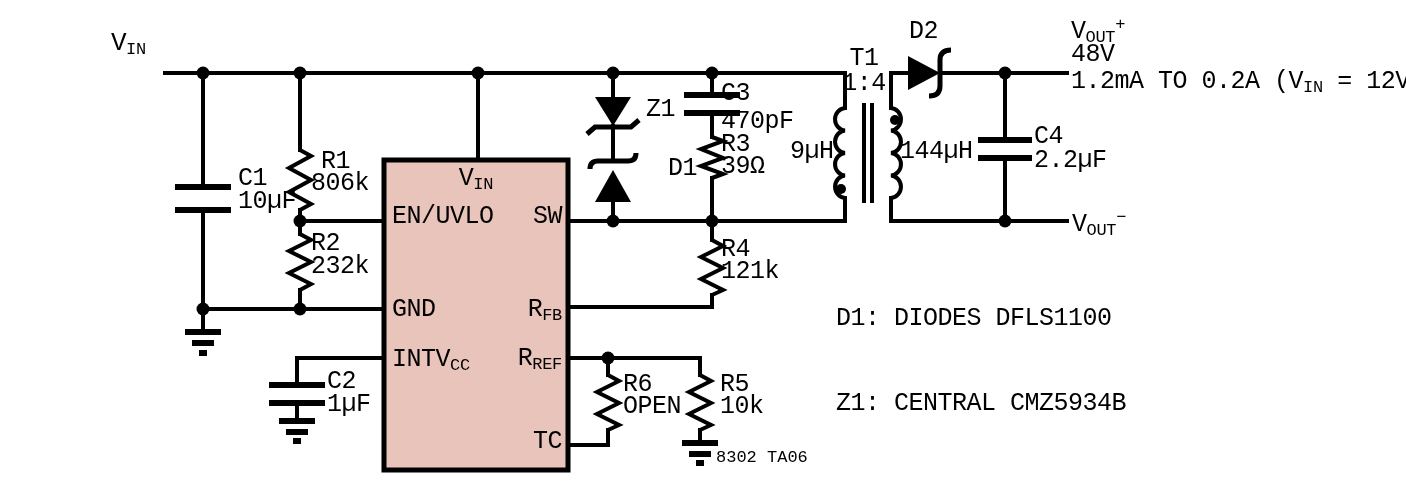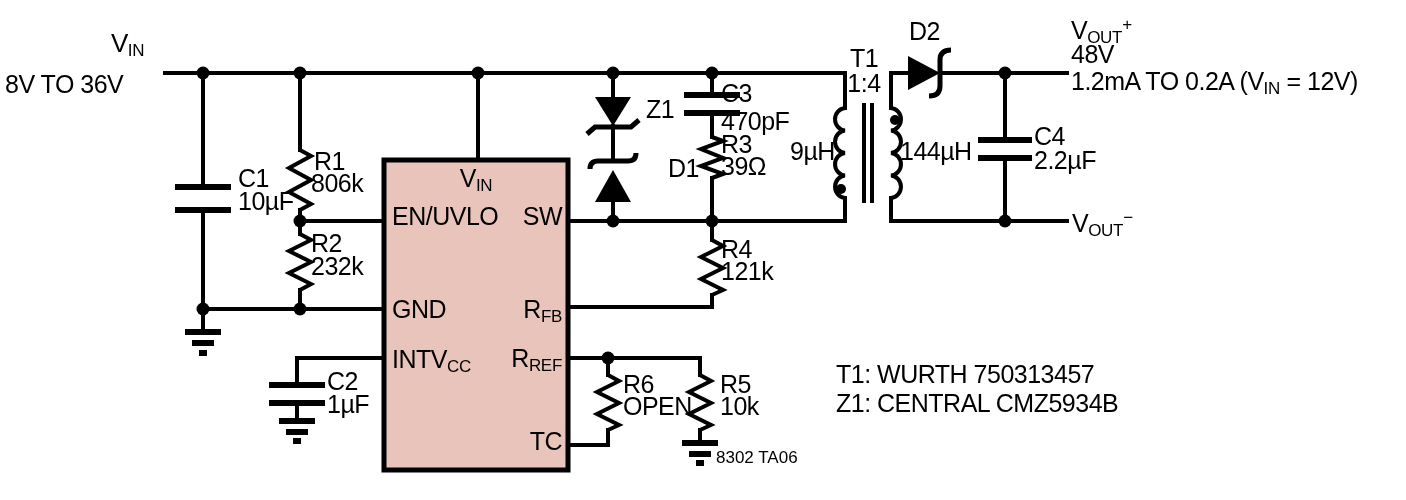--- a/index.html
+++ b/index.html
@@ -1,18 +1,18 @@
 <!DOCTYPE html>
 <html><head>
 <meta charset="utf-8">
 <style>
   html,body{margin:0;padding:0;background:#fff;}
   #schematic{
     position:relative;width:1406px;height:482px;background:#ffffff;
-    font-family:Liberation Sans, sans-serif;color:#000;overflow:hidden;
+    font-family:Liberation Mono, monospace;color:#000;overflow:hidden;
   }
   #circuit-svg{position:absolute;left:0;top:0;}
   .lbl{
     position:absolute;font-size:25px;line-height:1;letter-spacing:-0.5px;
     white-space:nowrap;color:#000;
   }
   .sub{font-size:17px;vertical-align:-4px;letter-spacing:-0.3px;}
   .sup{font-size:17px;vertical-align:9px;letter-spacing:-0.3px;}
   .small{font-size:17px;letter-spacing:0;text-align:right;}
   .center-box{width:184px;text-align:center;}
@@ -97,25 +97,24 @@
         <circle cx="712" cy="221" r="6.5"></circle>
       <circle cx="203" cy="309" r="6.5"></circle>
         <circle cx="300" cy="309" r="6.5"></circle>
       <circle cx="608" cy="358" r="6.5"></circle>
         <circle cx="1005" cy="73" r="6.5"></circle>
       <circle cx="1005" cy="221" r="6.5"></circle>
     </g>
   </svg>
 
   <div class="lbl" style="left:111px;top:30px;font-size:26px"><span>V</span><span class="sub">IN</span></div>
-  <div class="lbl" style="left:5px;top:72px">8V TO 36V</div>
 
   <div class="lbl" style="left:238px;top:166px">C1</div>
   <div class="lbl" style="left:238px;top:189px">10µF</div>
-  <div class="lbl" style="left:314px;top:149px">R1</div>
+  <div class="lbl" style="left:321px;top:149px">R1</div>
   <div class="lbl" style="left:311px;top:171px">806k</div>
   <div class="lbl" style="left:311px;top:231px">R2</div>
   <div class="lbl" style="left:311px;top:254px">232k</div>
   <div class="lbl" style="left:327px;top:369px">C2</div>
   <div class="lbl" style="left:327px;top:392px">1µF</div>
 
   <div class="lbl center-box" style="left:384px;top:166px"><span>V</span><span class="sub">IN</span></div>
   <div class="lbl" style="left:392px;top:204px">EN/UVLO</div>
   <div class="lbl" style="right:844px;top:204px">SW</div>
   <div class="lbl" style="left:392px;top:297px">GND</div>
@@ -145,16 +144,16 @@
   <div class="lbl" style="left:909px;top:19px">D2</div>
 
   <div class="lbl" style="left:1034px;top:124px">C4</div>
   <div class="lbl" style="left:1034px;top:148px">2.2µF</div>
 
   <div class="lbl" style="left:1071px;top:16px"><span>V</span><span class="sub">OUT</span><span class="sup">+</span></div>
   <div class="lbl" style="left:1071px;top:42px">48V</div>
   <div class="lbl" style="left:1071px;top:69px"><span>1.2mA TO 0.2A (V</span><span class="sub">IN</span><span> = 12V)</span></div>
   <div class="lbl" style="left:1072px;top:209px"><span>V</span><span class="sub">OUT</span><span class="sup">−</span></div>
 
-  <div class="lbl" style="left:836px;top:362px">T1: WURTH 750313457</div>
+  <div class="lbl" style="left:836px;top:306px">D1: DIODES DFLS1100</div>
   <div class="lbl" style="left:836px;top:391px">Z1: CENTRAL CMZ5934B</div>
 
 </div>
 
 </body></html>

